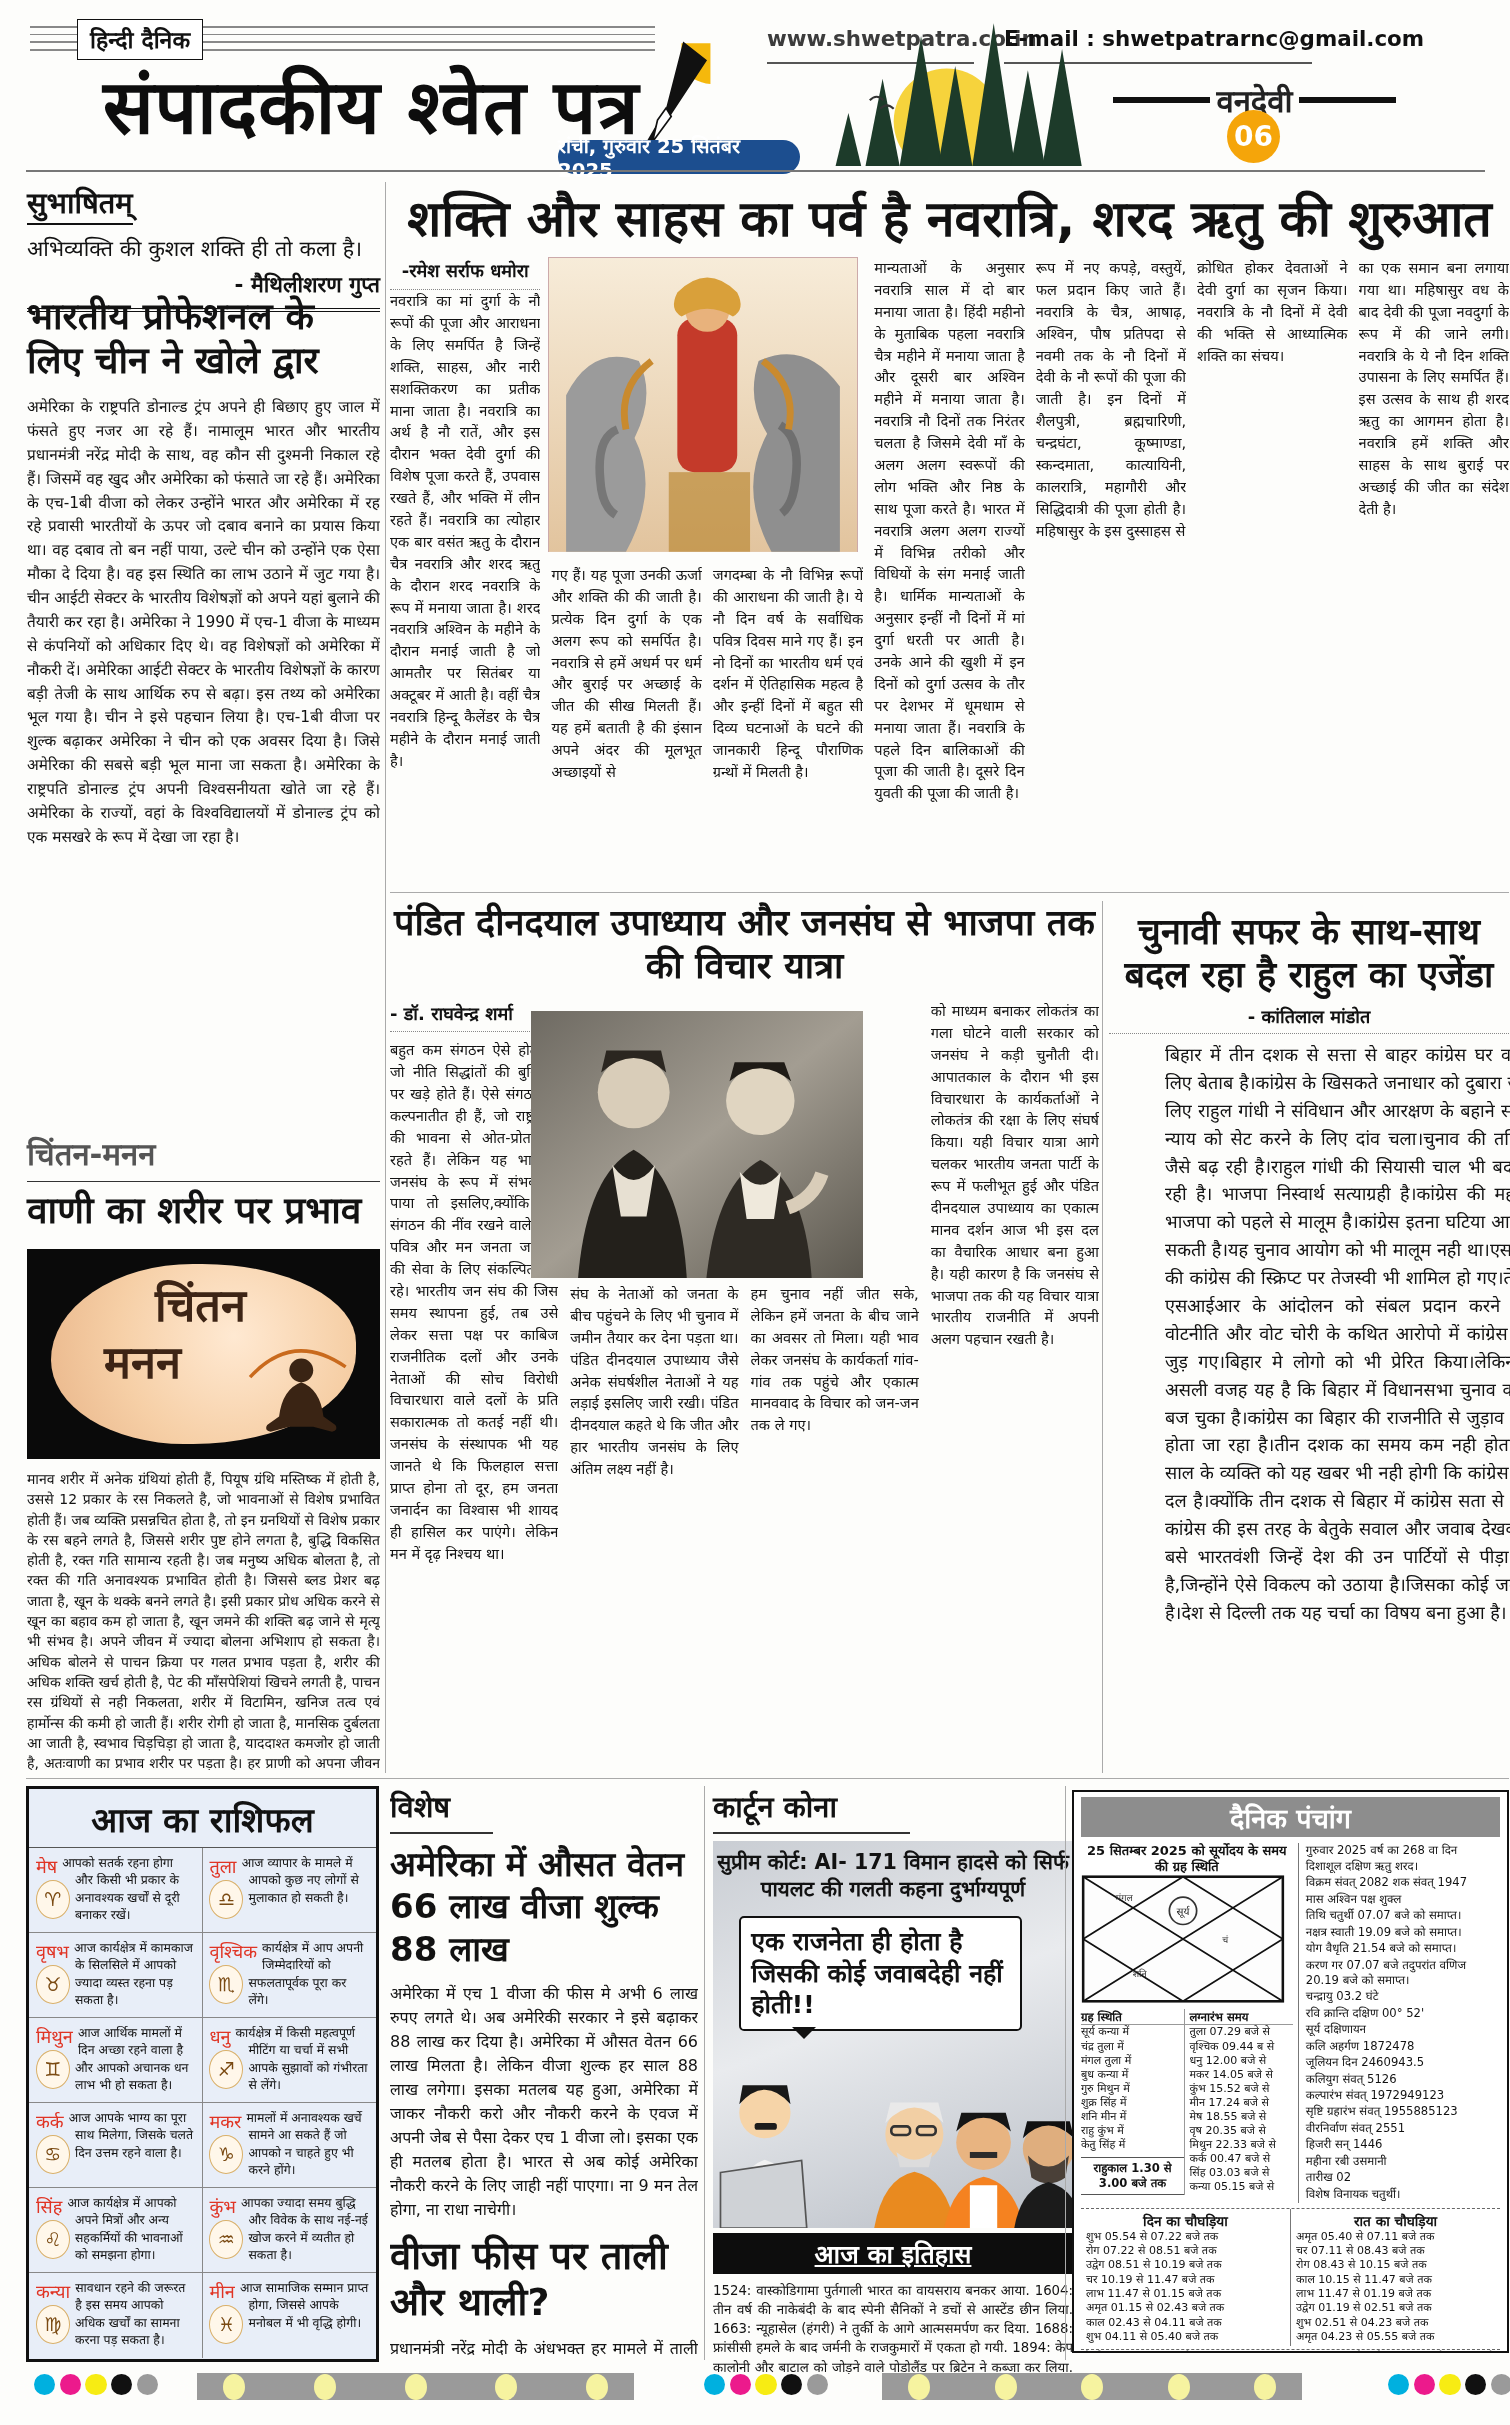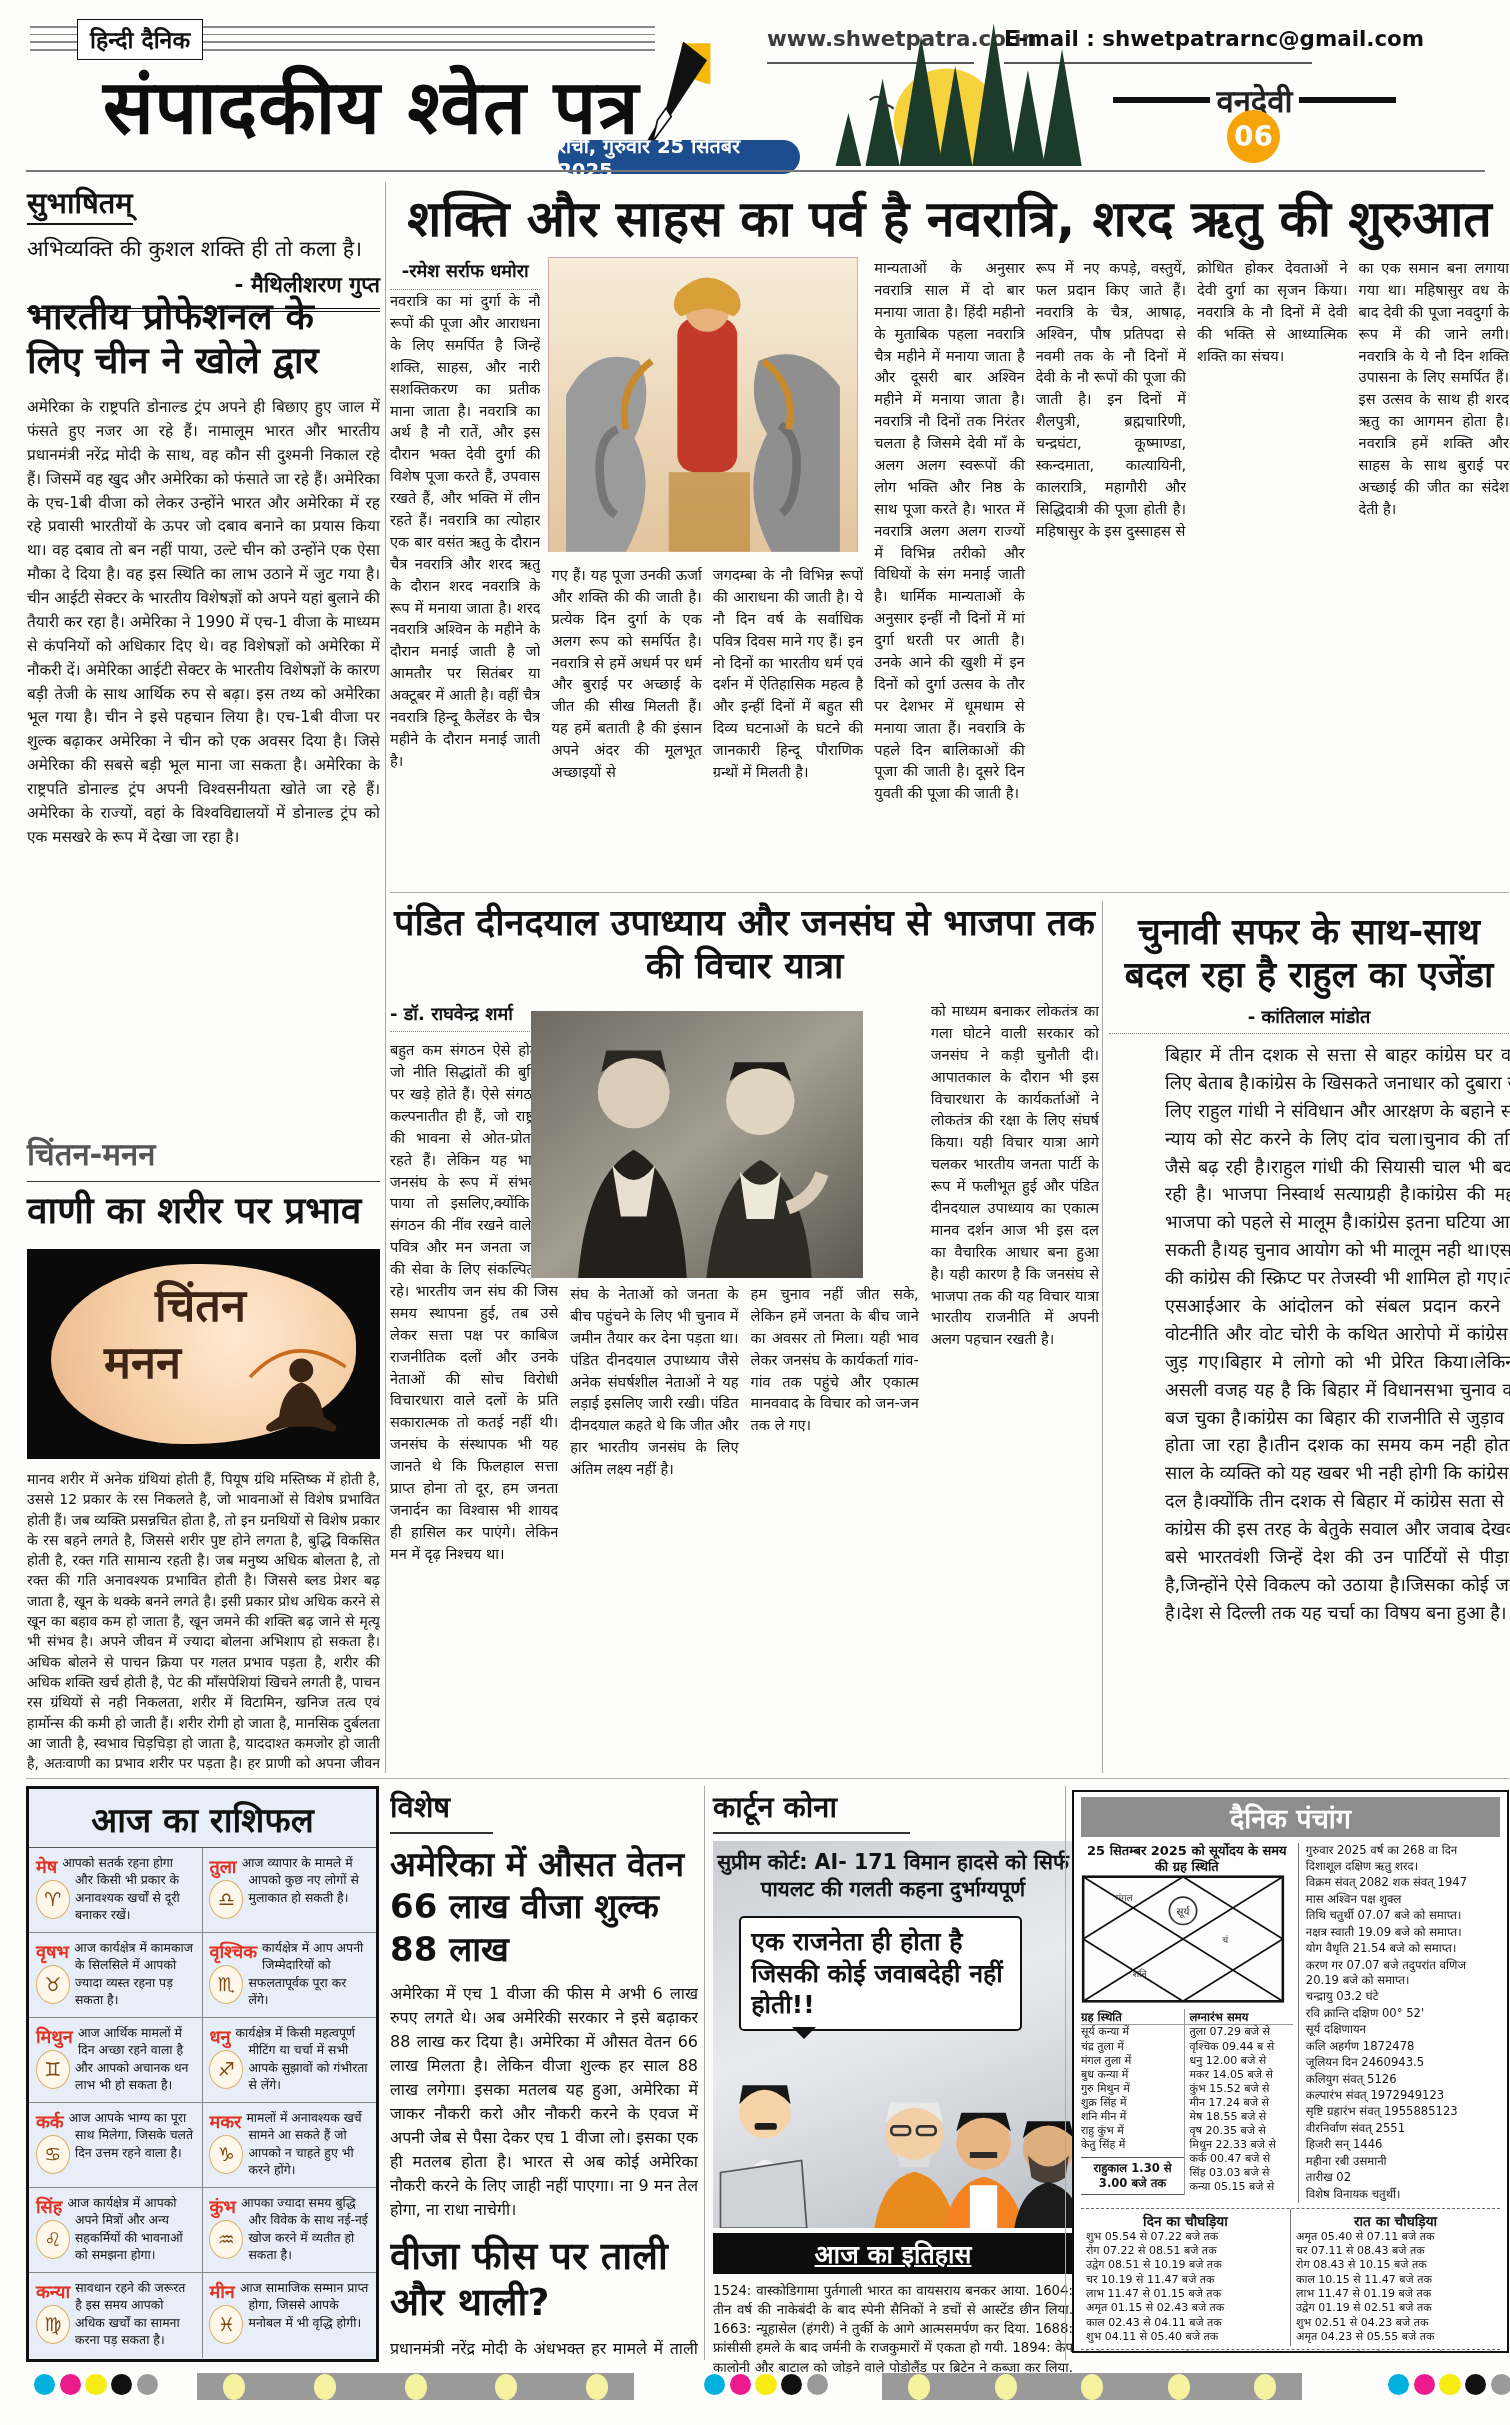--- a/index.html
+++ b/index.html
@@ -68,21 +68,21 @@
   .rg-byline { left:1109px; top:1004px; width:400px; }
   .rg-body { left:1165px; top:1041px; width:400px; height:732px; font-size:18px; line-height:1.55; }
 
   
   .rash { left:26px; top:1786px; width:353px; height:576px; border:3.4px solid #111; background:#e8eef8; }
   .rash-title { font-size:34px; font-weight:900; text-align:center; padding:6.9px 0 5.1px; border-bottom:1.7px solid #555; }
   .rash-grid { display:grid; grid-template-columns:1fr 1fr; }
   .rash-cell { padding:6px 6.9px 3.4px; border-bottom:0.9px solid #888; min-height:85px; position:relative; }
   .rash-cell:nth-child(odd) { border-right:0.9px solid #888; }
   .rash-cell:nth-last-child(-n+2) { border-bottom:none; }
-  .rash-sign { color:#e03424; font-weight:700; font-size:18px; float:left; margin-right:5.1px; }
+  .rash-sign { color:#e03424; font-weight:400; font-size:18px; float:left; margin-right:5.1px; }
   .rash-ico { float:left; clear:left; width:34px; height:39px; border-radius:50%; background:#fff7ea; border:1.7px solid #d9b06a;
     display:flex; align-items:center; justify-content:center; font-size:19px; color:#7a4a12; margin:1.7px 5.1px 0 0; }
   .rash-text { font-size:12.4px; line-height:1.32; }
 
   
   .sec-label { font-size:29px; font-weight:900; border-bottom:2.6px solid #333; padding-bottom:7px; }
   .vish-head { font-size:34px; font-weight:900; line-height:1.25; margin-top:8.6px; }
   .vish-body { font-size:16px; line-height:1.5; margin-top:12px; }
   .vish-sub { font-size:38px; font-weight:900; line-height:1.2; margin-top:12px; }
 

